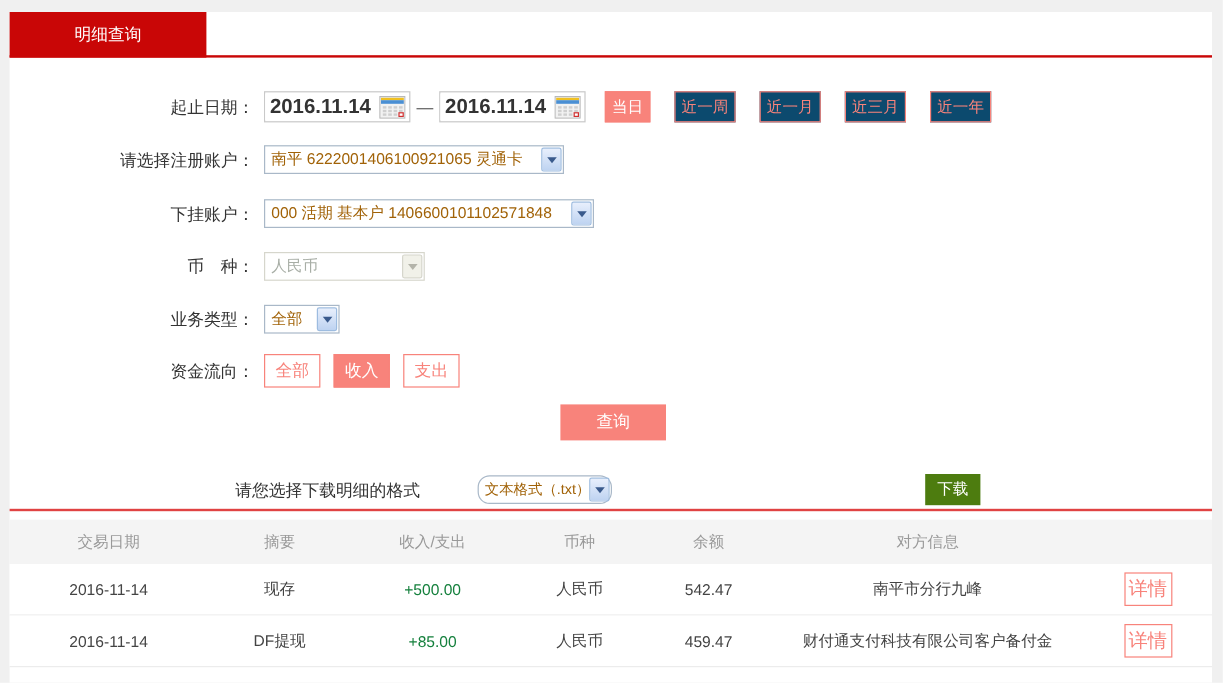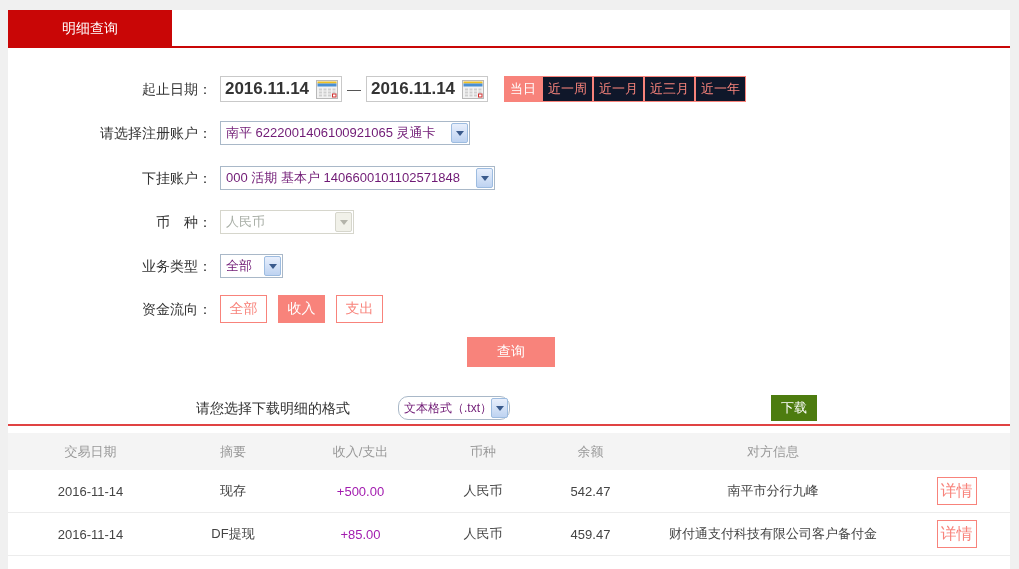--- a/index.html
+++ b/index.html
@@ -32,29 +32,29 @@
     width:122px; height:26px; border:1px solid #c9c9c9; background:#fff;
     display:flex; align-items:center; position:relative;
   }
   .date-box input {
     border:none; outline:none; width:92px; height:22px; text-align:center;
     font-size:17px; color:#333; font-family:"Liberation Sans","DejaVu Sans",sans-serif;font-weight:bold;
   }
   .cal { position:absolute; right:3px; top:3px; width:22px; height:19px; cursor:pointer; }
   .dash { margin:0 5px; color:#555; font-size:14px; }
   .qbtn {
-    height:26px; padding:0 5px; margin-left:0; font-size:13px; cursor:pointer;
-    border:1px solid #f8837b; color:#f8837b; background:#0f172a;
+    height:26px; padding:0 5px; margin-left:20px; font-size:13px; cursor:pointer;
+    border:1px solid #f8837b; color:#f8837b; background:#0c4a6e;
     display:inline-flex; align-items:center; font-family:inherit;
   }
   .qbtn.active { background:#f8837b; color:#fff; }
   
   .xp-select {
     height:24px; border:1px solid #a9b8c8; background:#fff; cursor:pointer;
-    display:flex; align-items:center; font-size:13px; color:#701a75;
+    display:flex; align-items:center; font-size:13px; color:#a16207;
     position:relative; padding-left:5px; padding-right:20px; white-space:nowrap;
   }
   .xp-arrow {
     position:absolute; right:1px; top:1px; bottom:1px; width:17px;
     background:linear-gradient(#e8effc,#bed3f1);
     border:1px solid #9dbce0; border-radius:2px;
     display:flex; align-items:center; justify-content:center;
   }
   .xp-arrow::after {
     content:''; width:0; height:0;
@@ -94,21 +94,21 @@
     display:flex; align-items:center; color:#999; font-size:13px;justify-content:center;
   }
   .trow {
     height:43px; background:#fff; border-bottom:1px solid #ececec;
     display:flex; align-items:center; color:#444; font-size:13px;
   }
   .c1{width:165px;text-align:center;} .c2{width:120px;text-align:center;}
   .c3{width:135px;text-align:center;} .c4{width:110px;text-align:center;}
   .c5{width:105px;text-align:center;} .c6{width:260px;text-align:center;}
   .c7{width:107px;text-align:center;}
-  .amount { color:#a21caf; }
+  .amount { color:#15803d; }
   .detail-btn {
     width:40px; height:28px; border:1px solid #f8837b; color:#f8837b;
     background:#fff; font-size:16px; cursor:pointer; font-family:inherit;
   }
 </style>
 </head>
 <body>
 
 <div class="panel">
 

